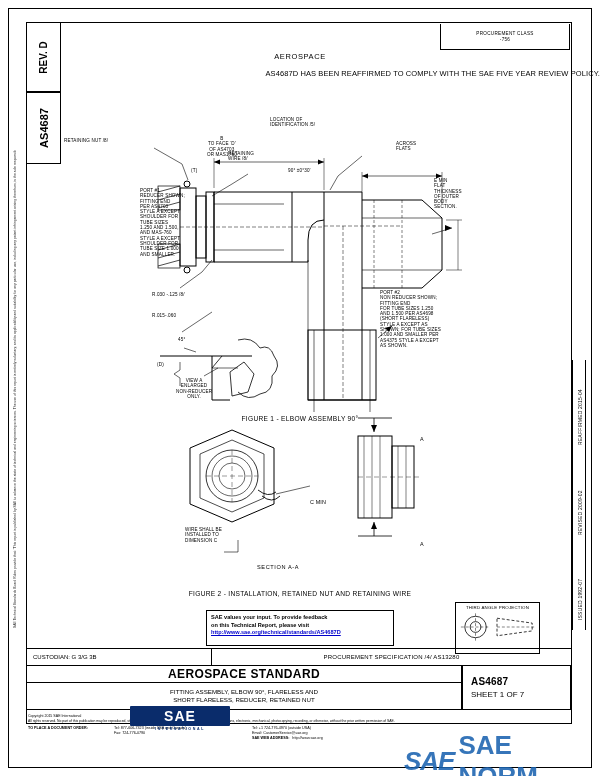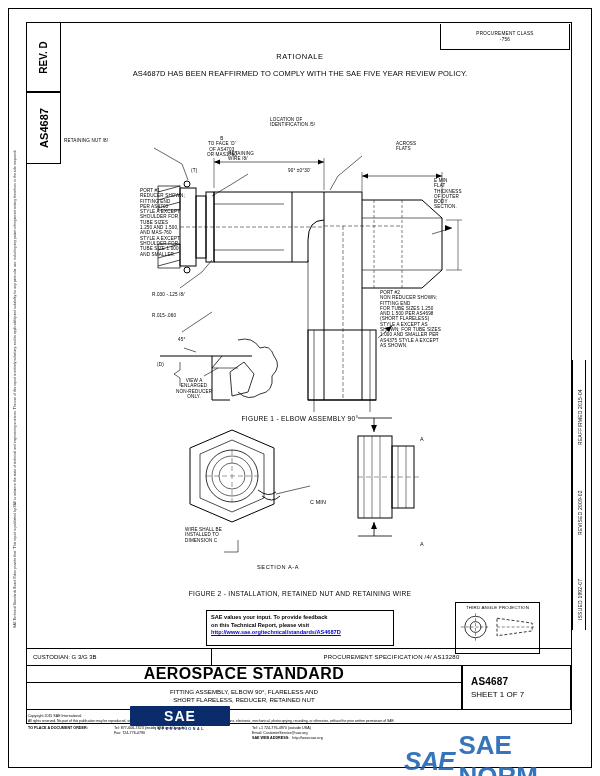--- a/index.html
+++ b/index.html
@@ -100,21 +100,21 @@
   }
   .hdr-box span { font-size: 4.6px; line-height: 6px; letter-spacing: .3px; }
 
   
   .rationale-title {
     position: absolute; left: 0; right: 0; top: 52px;
     text-align: center; font-size: 7.5px; letter-spacing: .6px;
   }
   .rationale-body {
     position: absolute; left: 0; right: 0; top: 69px;
-    text-align: center; font-size: 7.5px; letter-spacing: .1px;
+    text-align: right; font-size: 7.5px; letter-spacing: .1px;
   }
 
   
   .dwg { position: absolute; left: 62px; top: 100px; width: 478px; height: 520px; }
   .dwg svg { width: 100%; height: 100%; display: block; }
 
   
   .callout {
     position: absolute;
     font-size: 4.6px;
@@ -172,21 +172,21 @@
     position: absolute; left: 26px; top: 666px;
     width: 546px; height: 44px;
     border: 1px solid #000;
     border-top: none;
     display: flex;
   }
   .tb-titlecol { flex: 1; display: flex; flex-direction: column; border-right: 2px solid #000; }
   .tb-as {
     height: 17px; border-bottom: 1px solid #000;
     display: flex; align-items: center; justify-content: center;
-    font-size: 16px; font-weight: bold; letter-spacing: .4px;
+    font-size: 12px; font-weight: bold; letter-spacing: .4px;
   }
   .tb-sub {
     flex: 1; display: flex; align-items: center; justify-content: center;
     text-align: center; font-size: 6.2px; line-height: 8.5px; padding: 0 6px;
   }
   .tb-numcol {
     width: 108px; border-right: 1px solid #000;
     display: flex; flex-direction: column; justify-content: center;
     padding-left: 8px;
   }
@@ -262,21 +262,21 @@
     <div class="ritem" style="top:260px;">ISSUED 1992-07</div>
     <div class="ritem" style="top:175px;">REVISED 2009-02</div>
     <div class="ritem" style="top:85px;">REAFFIRMED 2015-04</div>
   </div>
 
   <div class="hdr-box">
     <span style="white-space:pre-line">PROCUREMENT CLASS
 -756</span>
   </div>
 
-  <div class="rationale-title">RATIONALE</div>
+  <div class="rationale-title">AEROSPACE</div>
   <div class="rationale-body">AS4687D HAS BEEN REAFFIRMED TO COMPLY WITH THE SAE FIVE YEAR REVIEW POLICY.</div>
 
   <div class="dwg">
     <svg viewBox="0 0 478 520" preserveAspectRatio="none">
       <g stroke="#000" fill="none" stroke-width="1">
 
         <rect x="118" y="88" width="16" height="78"></rect>
         <rect x="134" y="96" width="10" height="62"></rect>
         <rect x="144" y="92" width="8" height="70"></rect>
 

